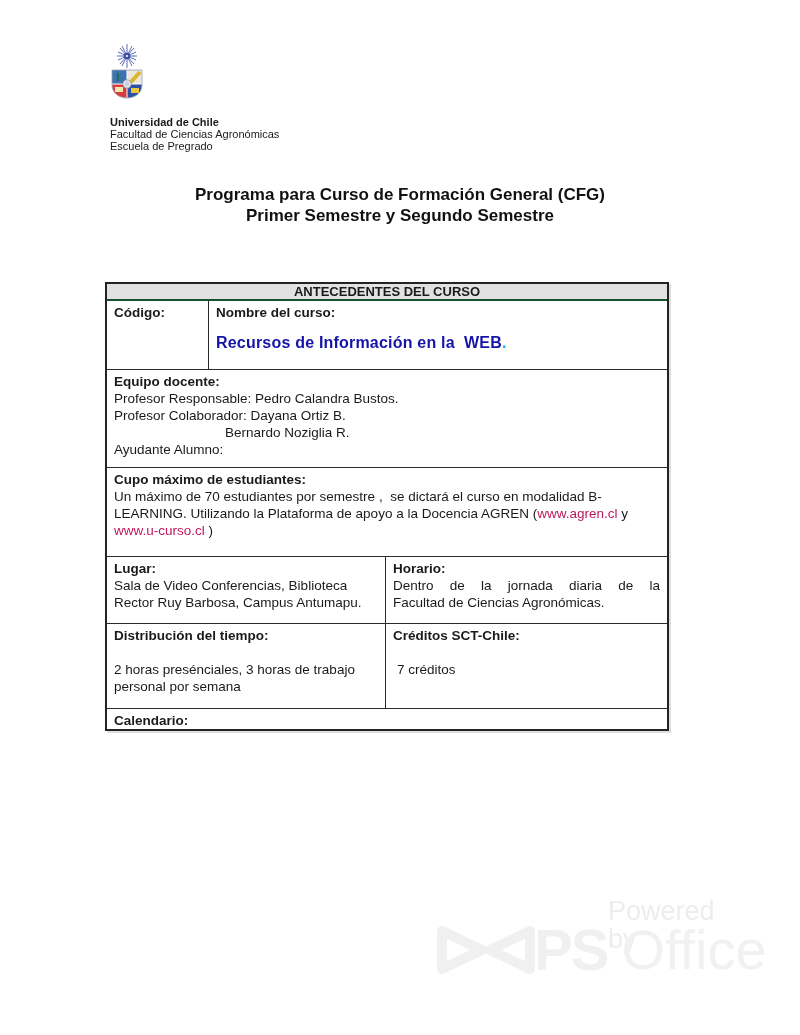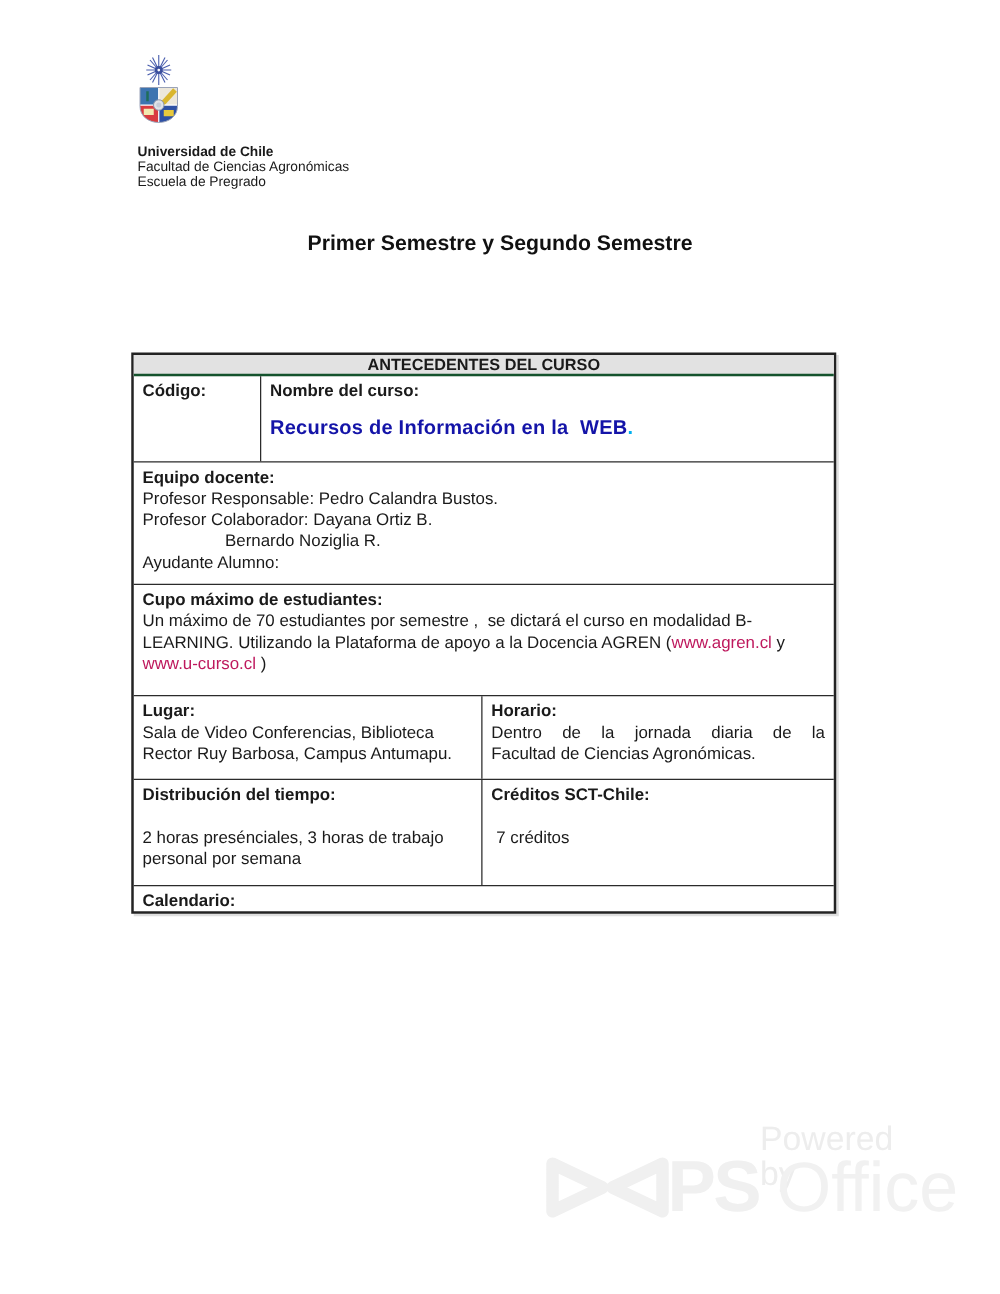--- a/index.html
+++ b/index.html
@@ -35,21 +35,21 @@
   .r-cupo { height:89px; }
   .r-lugar { height:67px; }
   .r-lugar .c1, .r-dist .c1 { flex:0 0 279px; }
   .r-lugar .c2, .r-dist .c2 { flex:1; }
   .r-dist { height:85px; }
   .r-cal { height:20px; }
 
   .course-name { display:block; margin-top:13px; font-size:16px; font-weight:bold;
                  color:#1414a8; white-space:pre; letter-spacing:.2px; }
   .course-name .dot { color:#00b0f0; }
-  .indent { margin-left:66px; }
+  .indent { margin-left:111px; }
   .prewrap { white-space:pre-wrap; }
   .link { color:#be185d; }
   .just-line { text-align:justify; text-align-last:justify; }
   .gap-top { margin-top:17px; }
   .credit-val { margin-top:17px; padding-left:4px; }
 
   
   .wm-powered { position:absolute; top:897px; left:608px; width:130px; text-align:left;
                 font-size:27px; line-height:28px; color:#ededed; font-weight:400; }
   .wm-brand { position:absolute; top:921px; left:434px; display:flex; align-items:center; }
@@ -96,20 +96,21 @@
     <circle cx="20" cy="41" r="2" fill="#c7cdd9"></circle>
   </svg>
 
   <div class="inst">
     <div class="b">Universidad de Chile</div>
     <div>Facultad de Ciencias Agronómicas</div>
     <div>Escuela de Pregrado</div>
   </div>
 
   <div class="doc-title">
+    <div>Programa para Curso de Formación General (CFG)</div>
     <div>Primer Semestre y Segundo Semestre</div>
   </div>
 
   <div class="doc-table">
 
     <div class="t-header">ANTECEDENTES DEL CURSO</div>
 
     <div class="t-row r-codigo bb">
       <div class="cell rb c1">
         <span class="lbl">Código:</span>

